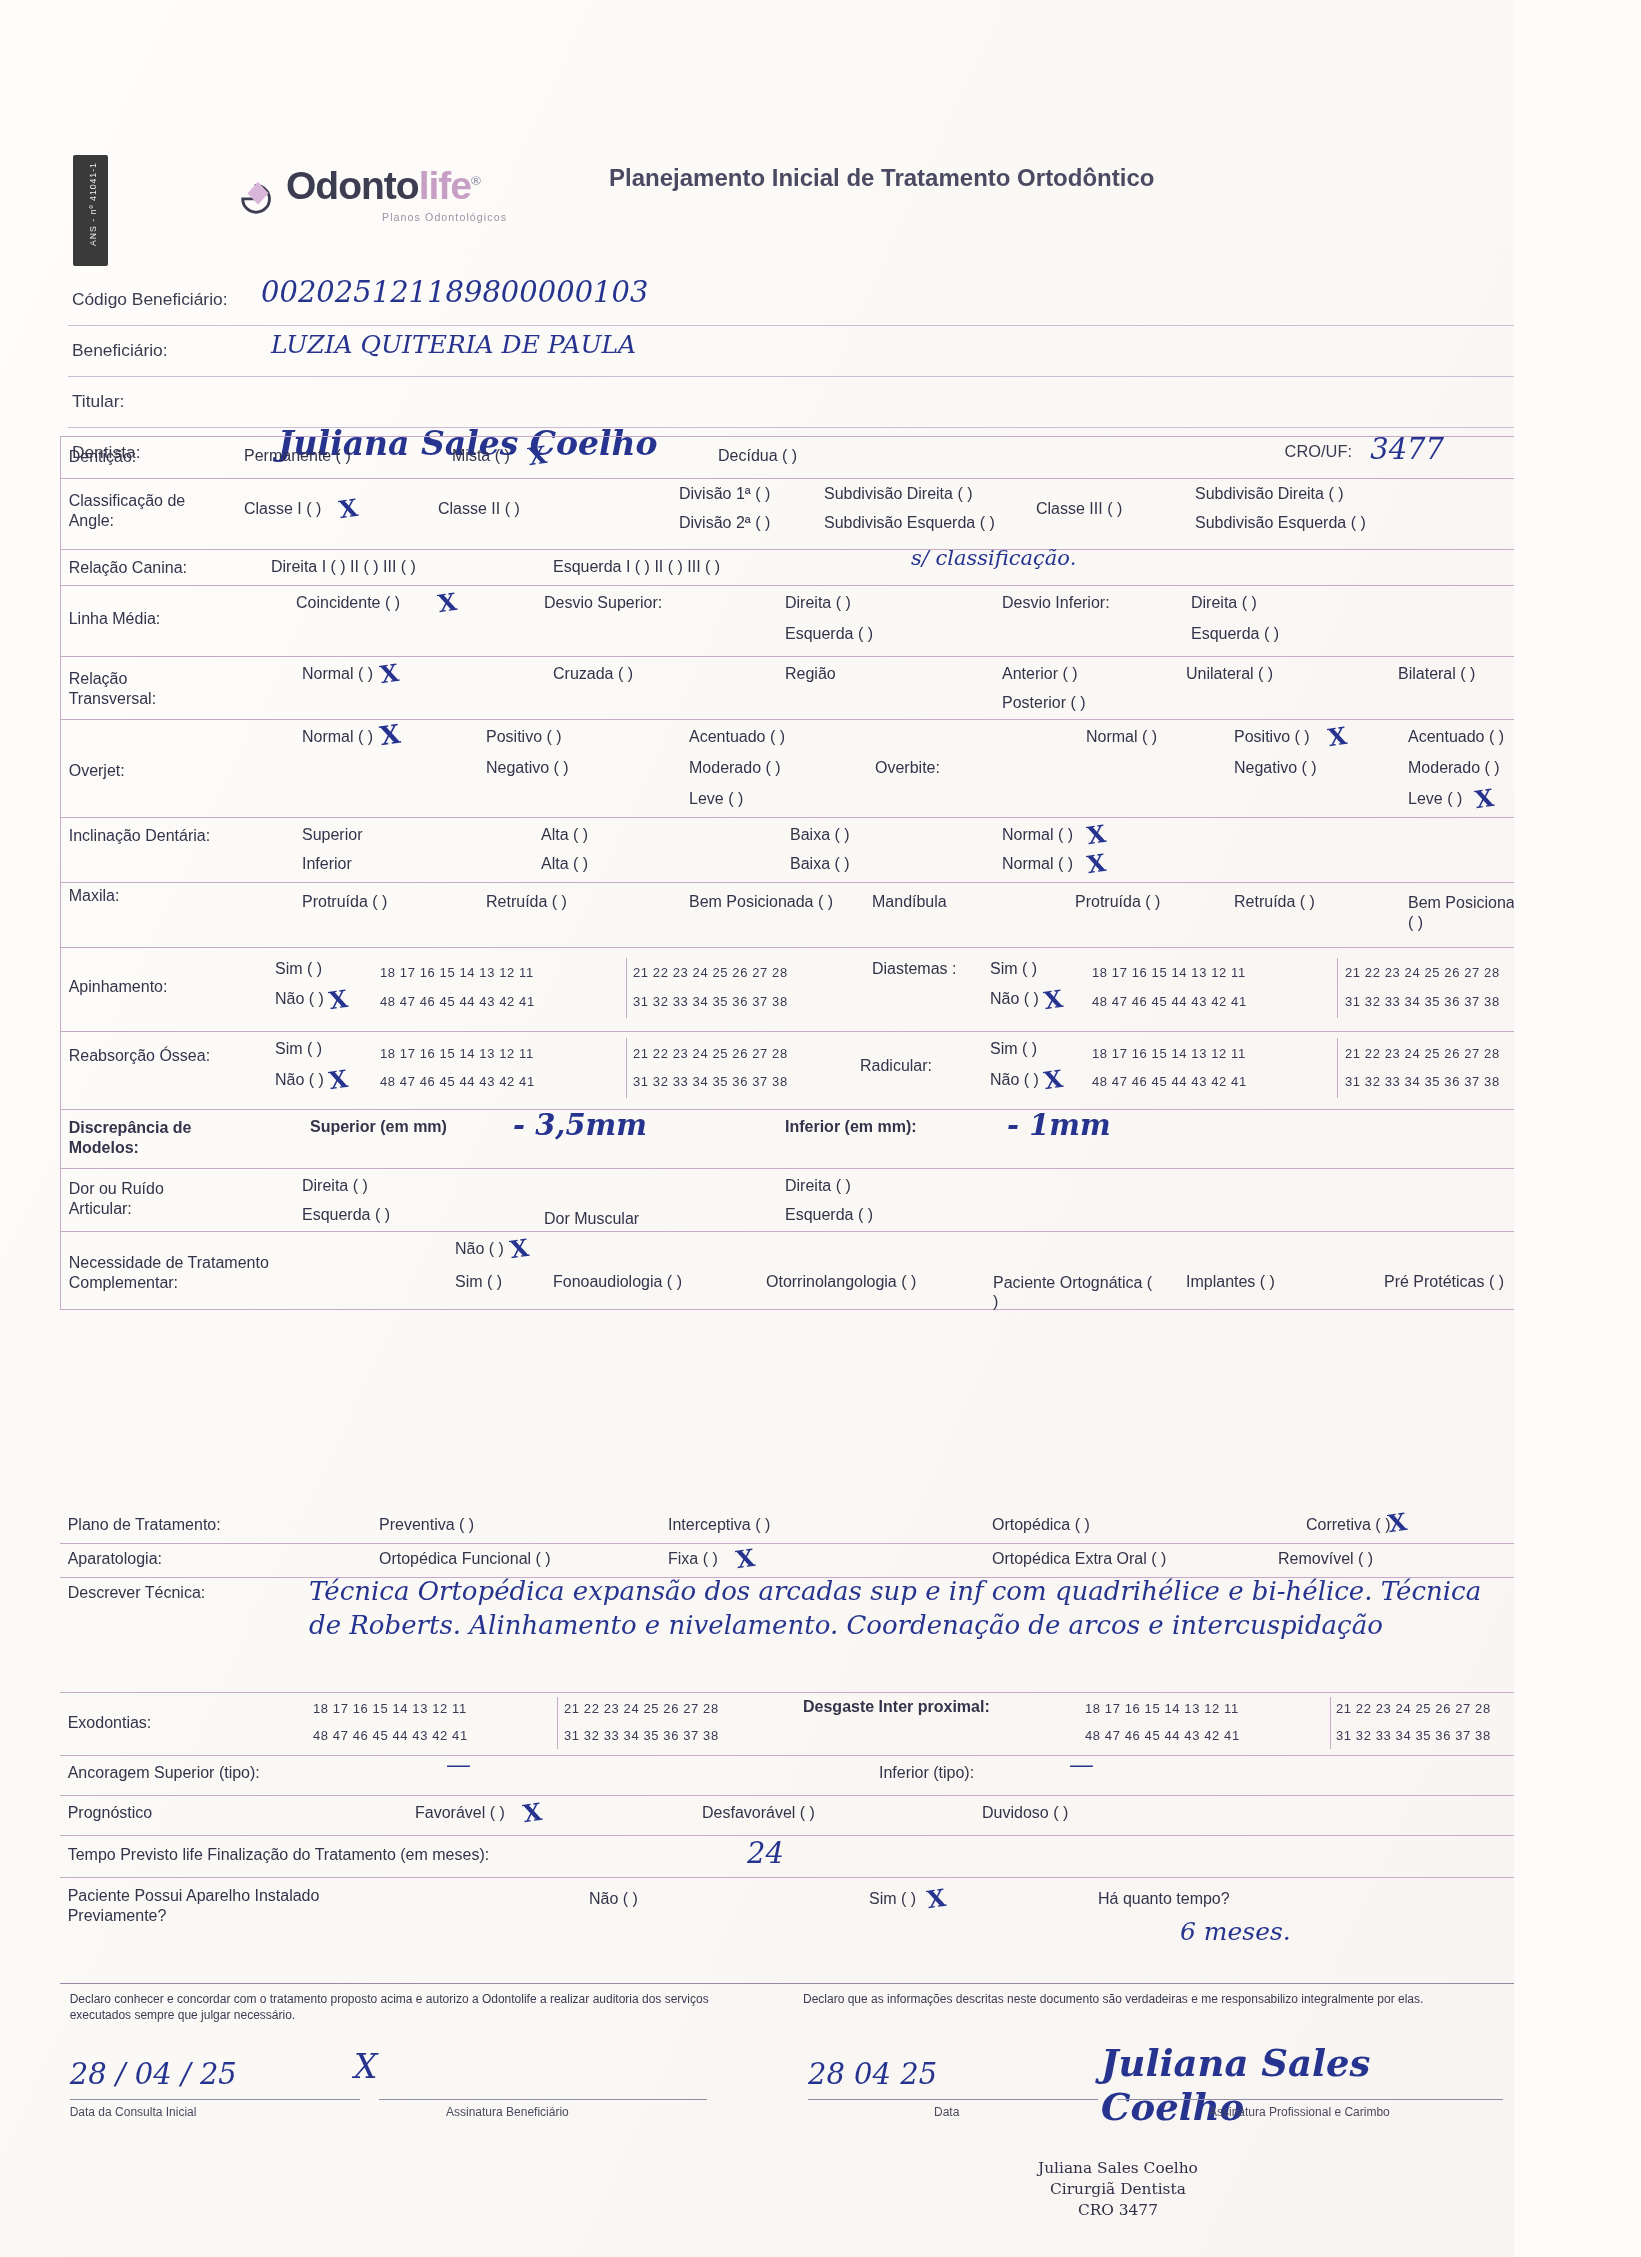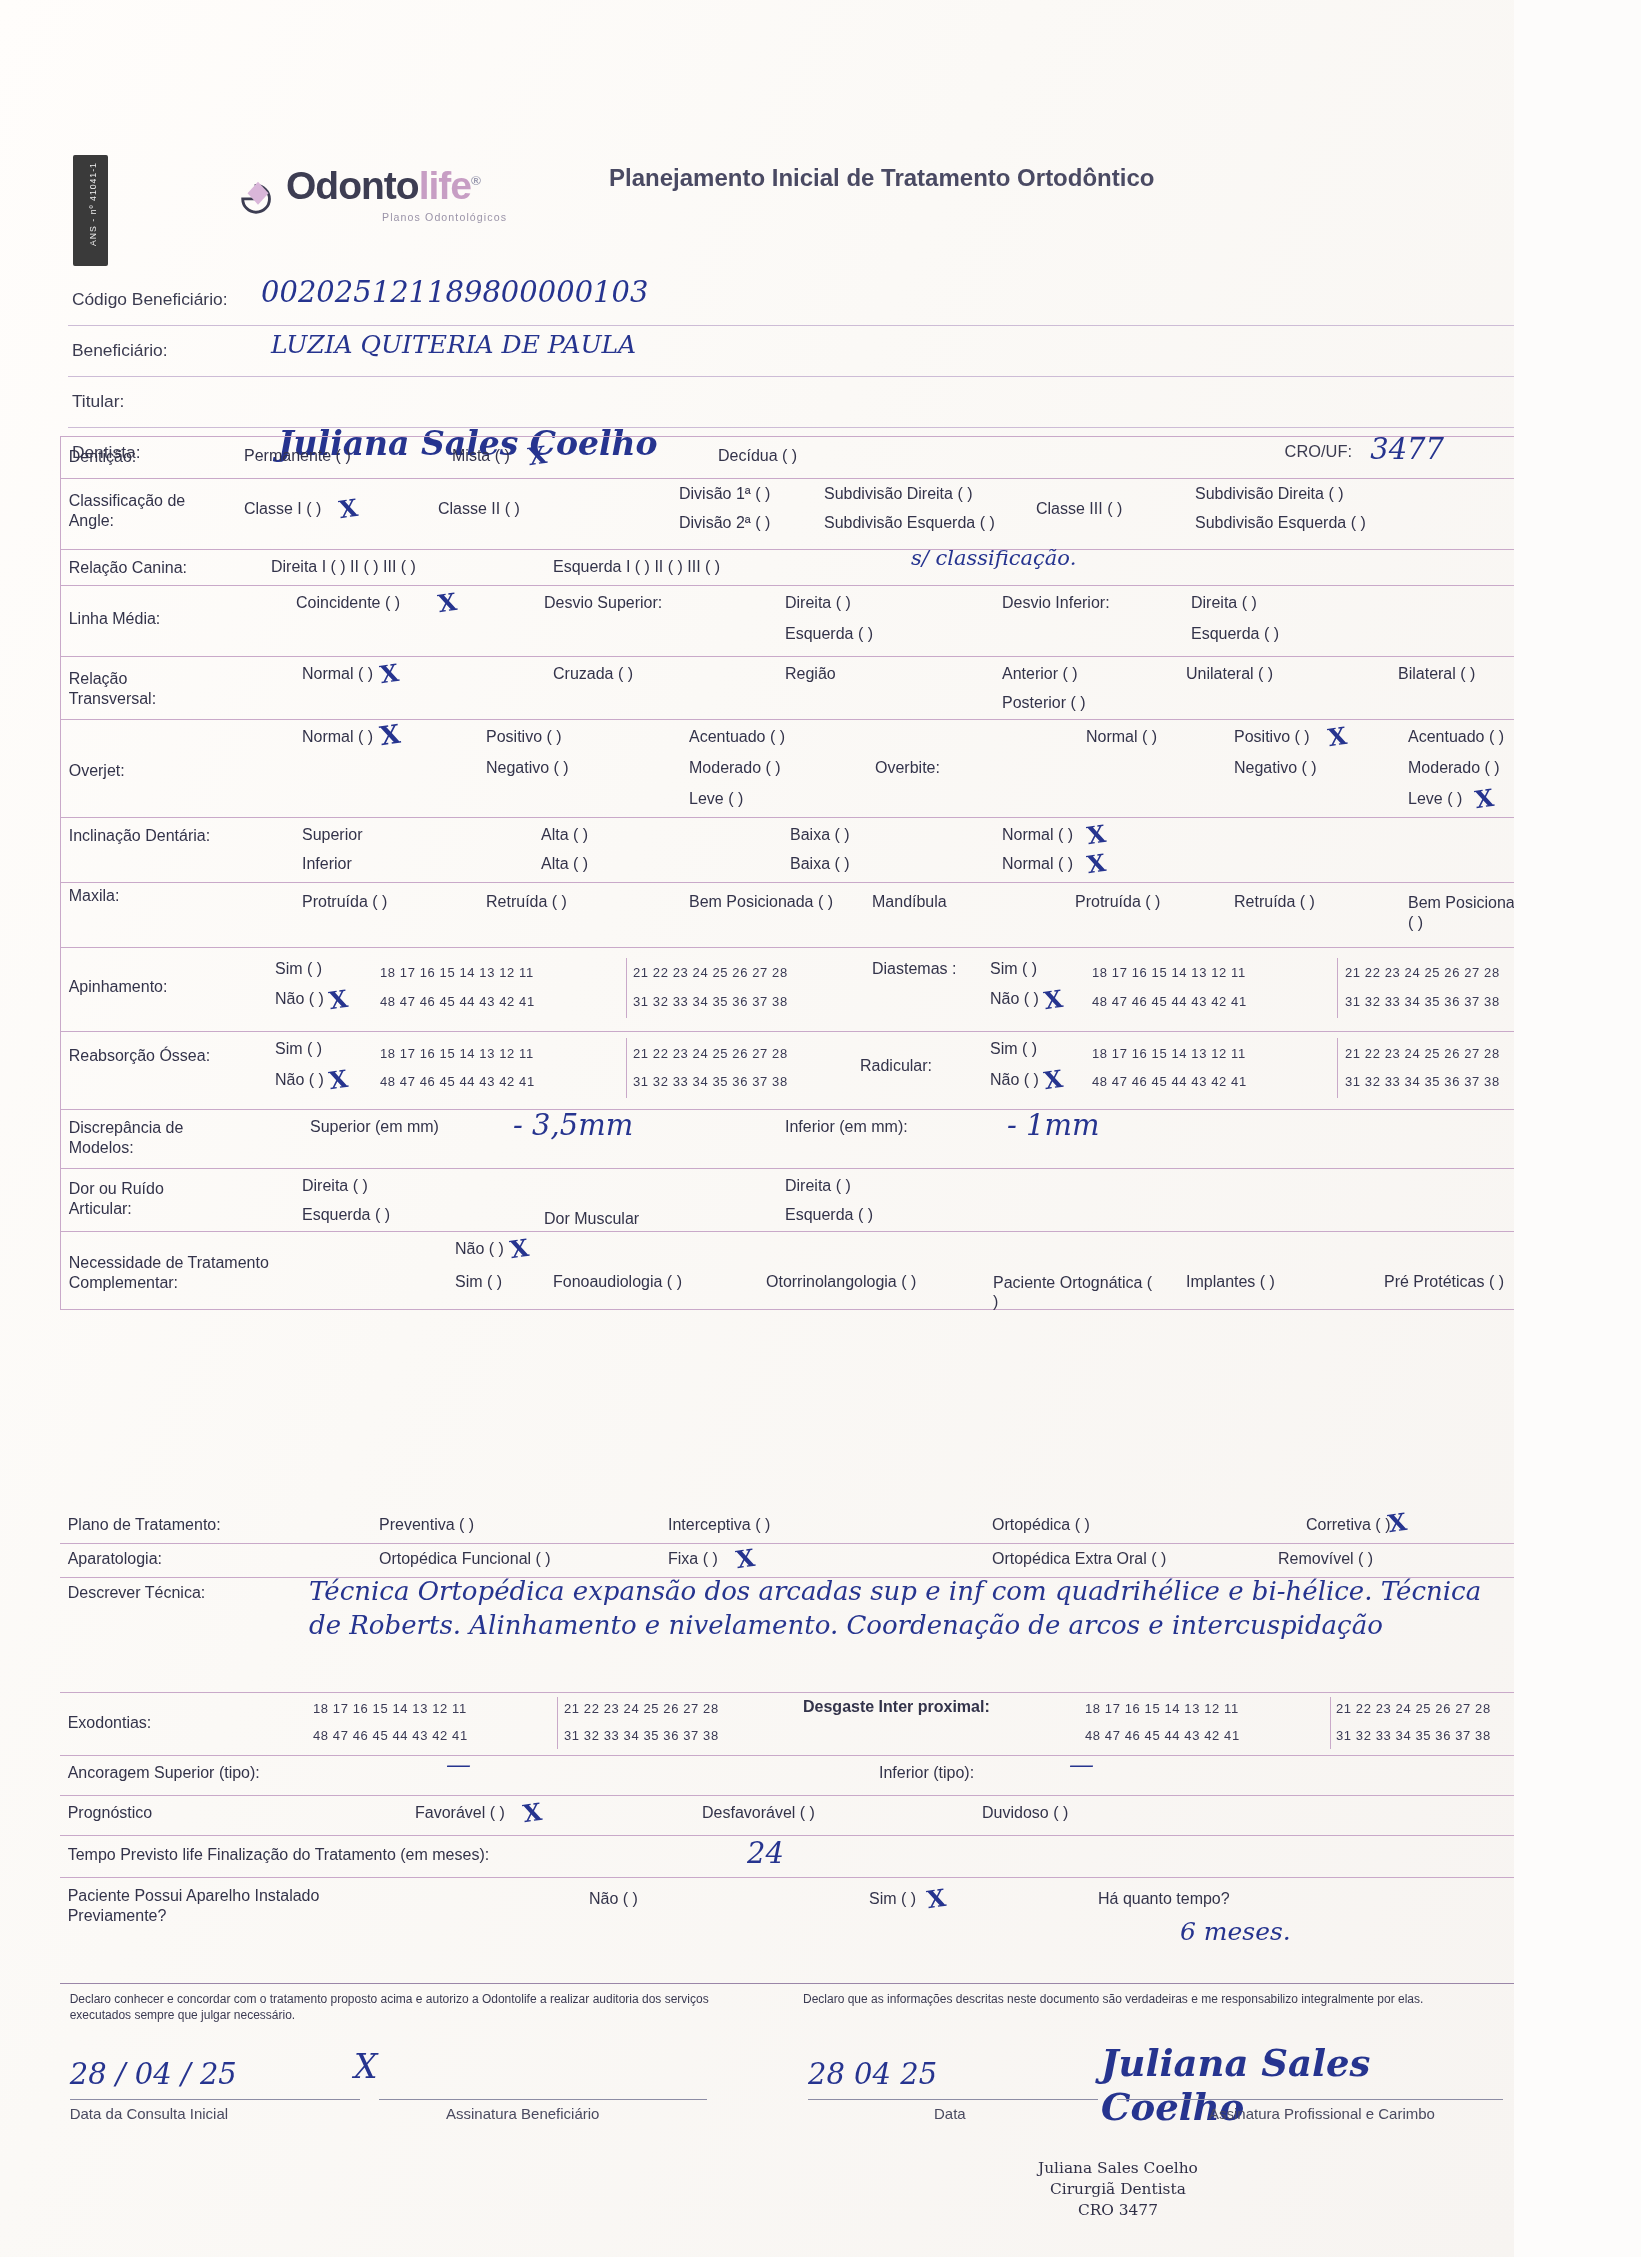--- a/index.html
+++ b/index.html
@@ -43,21 +43,21 @@
   .x{position:absolute;color:#26348f;font-family:"DejaVu Serif",serif;font-size:24px;font-weight:bold;transform:rotate(-8deg);}
 
   
   .sec{position:absolute;left:60px;width:1460px;}
   .lineRow{position:relative;border-bottom:1px solid #c9a9c9;}
   .ul{position:absolute;background:#c9a9c9;height:1px;}
 
   .sig{position:absolute;left:60px;top:1991px;width:1460px;font-size:12px;color:#3a3a52;}
   .sig .col{position:absolute;top:0;}
   .sig .txt{line-height:1.35;}
-  .sig .cap{font-size:15px;color:#4a4a60;}
+  .sig .cap{font-size:12px;color:#4a4a60;}
   .stampline{position:absolute;background:#8d8da5;height:1px;}
   .stamp{position:absolute;left:1038px;top:2158px;text-align:center;font-family:"DejaVu Serif",serif;color:#2f2f46;font-size:15.4px;line-height:1.35;}
   .scribble{position:absolute;color:#26348f;font-family:"DejaVu Serif",serif;font-style:italic;}
 </style>
 </head>
 <body>
 
 <div class="page">
 
   <div class="header">
@@ -241,21 +241,21 @@
       <span class="opt" style="left:929px;top:7.7px;">Sim (  )</span>
       <span class="opt" style="left:929px;top:39px;">Não (  )</span>
       <span class="x" style="left:983px;top:33px;">X</span>
       <span class="teeth" style="left:1031px;top:13.5px;">18 17 16 15 14 13 12 11</span>
       <span class="teeth" style="left:1031px;top:42px;">48 47 46 45 44 43 42 41</span>
       <span class="vline" style="left:1276px;top:5.8px;height:60px;"></span>
       <span class="teeth" style="left:1284px;top:13.5px;">21 22 23 24 25 26 27 28</span>
       <span class="teeth" style="left:1284px;top:42px;">31 32 33 34 35 36 37 38</span>
     </div>
 
-    <div class="trow" style="height:58px;">
+    <div class="trow" style="height:58px;font-weight:bold;">
       <span class="cellL" style="top:7.7px;width:164px;">Discrepância de Modelos:</span>
       <span class="opt" style="left:249px;top:7.7px;">Superior (em mm)</span>
       <span class="hw big" style="left:452px;top:-1.9px;">- 3,5mm</span>
       <span class="opt" style="left:724px;top:7.7px;">Inferior (em mm):</span>
       <span class="hw big" style="left:946px;top:-1.9px;">- 1mm</span>
     </div>
 
     <div class="trow" style="height:62px;">
       <span class="cellL" style="top:9.7px;width:154px;">Dor ou Ruído Articular:</span>
       <span class="opt" style="left:241px;top:7.7px;">Direita (  )</span>

